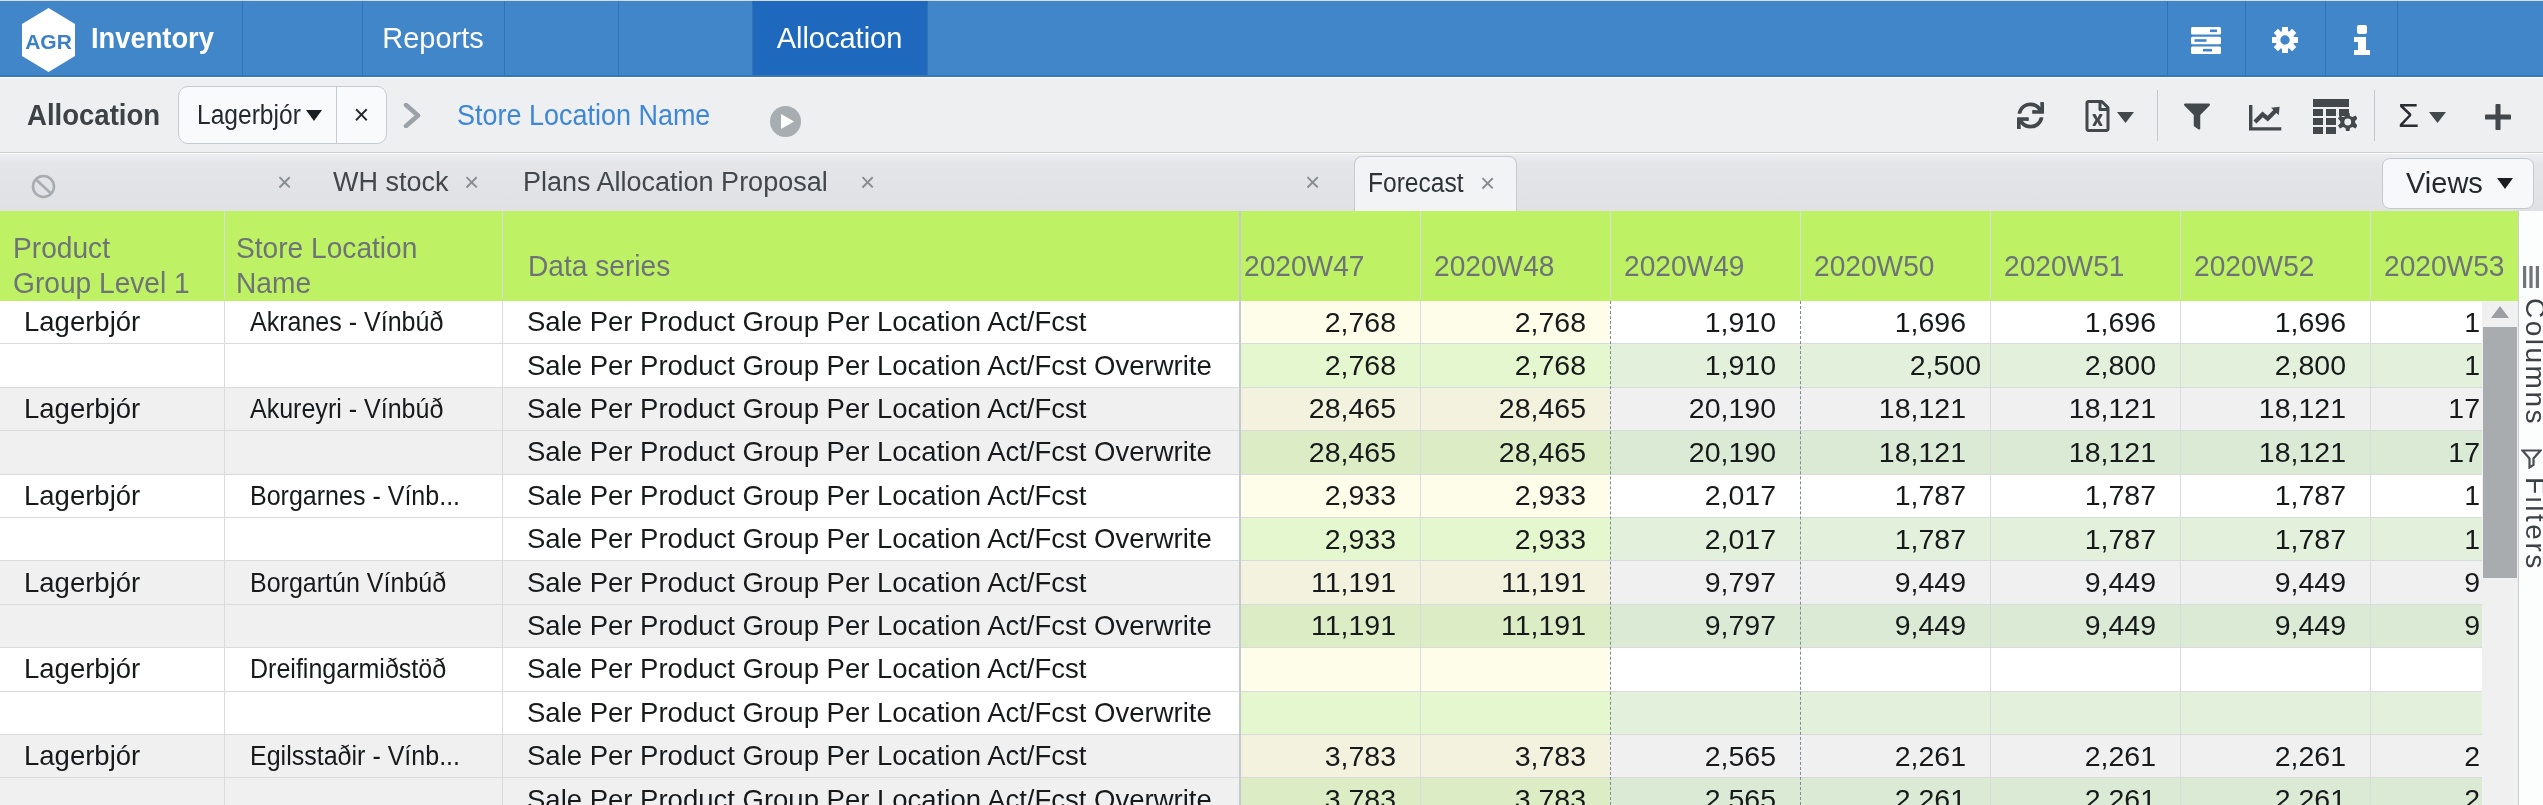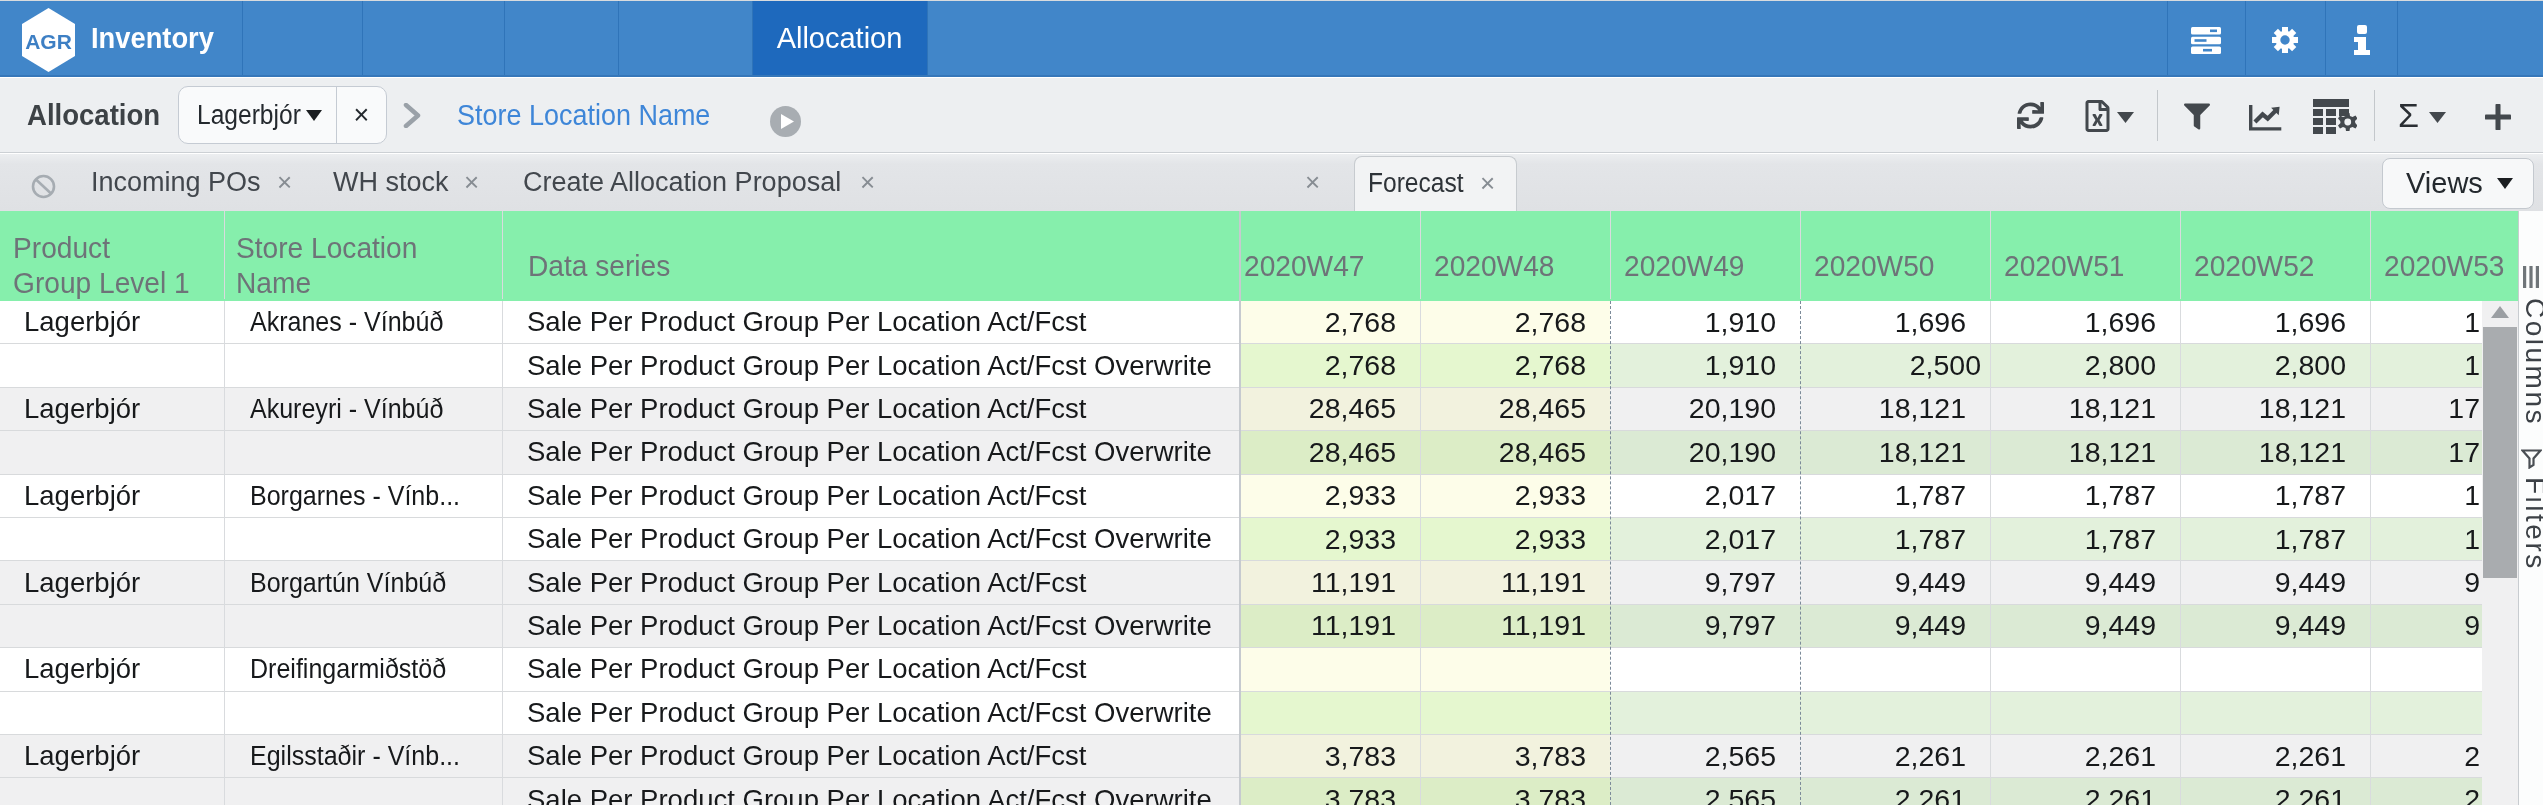--- a/index.html
+++ b/index.html
@@ -10,21 +10,21 @@
 .navtab{position:absolute;top:0;height:74px;display:flex;align-items:center;justify-content:center;color:#fff;font-size:29px}
 .navsep{position:absolute;top:0;width:1px;height:74px;background:#2f74b9}
 #nav .active{background:#1e69bd}
 
 #tbar{position:absolute;left:0;top:78px;width:2543px;height:75px;background:#edeff1;border-bottom:1px solid #ccd0d4}
 
 #tabbar{position:absolute;left:0;top:154px;width:2543px;height:57px;background:linear-gradient(180deg,#eceef0 0,#e3e5e8 10px,#dfe1e4 100%)}
 .tabtxt{position:absolute;top:0;height:57px;display:flex;align-items:center;color:#42474d;font-size:27px;transform-origin:left center}
 .tabx{position:absolute;top:0;height:57px;display:flex;align-items:center;color:#878d93;font-size:26px}
 
-#ghead{position:absolute;left:0;top:211px;width:2518px;height:104px;background:#86efac;border-bottom:2px solid #b9bdc2}
+#ghead{position:absolute;left:0;top:211px;width:2518px;height:104px;background:#bef264;border-bottom:2px solid #b9bdc2}
 .h{position:absolute;top:0;height:88px;padding-top:26px;padding-bottom:4px;box-sizing:border-box;display:flex;align-items:center;color:#6e7378;font-size:29px;line-height:35px;transform:scaleX(0.97);transform-origin:left center}
 .vl{position:absolute;width:1px;background:#d9dbde}
 .vl2{position:absolute;width:2px;background:#c6cacf}
 .vdash{position:absolute;width:0;border-left:1px dashed #7c8b99}
 
 .row{position:absolute;left:0;width:2482px;height:43.4px;border-bottom:1px solid #d8dadc}
 .c{position:absolute;top:0;height:42.4px}
 .t{position:absolute;top:0;height:42.4px;display:flex;align-items:center;font-size:27.5px;color:#17191b;white-space:nowrap}
 .t.n{font-size:28.5px}
 
@@ -34,20 +34,21 @@
 #sbtrack{position:absolute;left:2482px;top:301px;width:36px;height:504px;background:#f0f0f1}
 #sbthumb{position:absolute;left:2483px;top:327px;width:34px;height:251px;background:#a9acaf}
 </style></head><body>
 
 <div id="nav">
   <svg class="abs" style="left:22px;top:7px" width="53" height="64" viewBox="0 0 53 64">
     <polygon points="26.5,0 53,16 53,48 26.5,64 0,48 0,16" fill="#ffffff"></polygon>
     <text x="26.5" y="41" text-anchor="middle" font-family="Liberation Sans" font-size="21" font-weight="bold" fill="#3d7fc4">AGR</text>
   </svg>
   <div class="navtab" style="left:91px;font-weight:bold;font-size:30px;transform:scaleX(0.91);transform-origin:left center">Inventory</div>
+  <div class="navtab" style="left:362px;width:142px">Reports</div>
   <div class="navtab active" style="left:752px;width:175px">Allocation</div>
   <div class="navsep" style="left:242px"></div>
   <div class="navsep" style="left:362px"></div>
   <div class="navsep" style="left:504px"></div>
   <div class="navsep" style="left:618px"></div>
   <div class="navsep" style="left:752px"></div>
   <div class="navsep" style="left:927px"></div>
   <div class="navsep" style="left:2167px"></div>
   <div class="navsep" style="left:2245px"></div>
   <div class="navsep" style="left:2325px"></div>
@@ -144,25 +145,24 @@
     </svg>
   <svg class="abs" style="left:2485px;top:104px" width="26" height="26" viewBox="0 0 31 31">
       <g fill="#43484d">
         <rect x="12.5" y="0" width="6" height="31" rx="1"></rect>
         <rect x="0" y="12.5" width="31" height="6" rx="1"></rect>
       </g>
     </svg>
 </div>
 
 <div id="tabbar">
-  <div class="tabtxt" style="left:91px">Incoming POs</div>
     <div class="tabx" style="left:277px">×</div>
   <div class="tabtxt" style="left:333px">WH stock</div>
     <div class="tabx" style="left:464px">×</div>
-  <div class="tabtxt" style="left:523px">Create Allocation Proposal</div>
+  <div class="tabtxt" style="left:523px">Plans Allocation Proposal</div>
     <div class="tabx" style="left:860px">×</div>
     <div class="tabx" style="left:1305px">×</div>
 </div>
 <svg class="abs" style="left:31px;top:174px" width="25" height="25" viewBox="0 0 25 25">
     <circle cx="12.5" cy="12.5" r="10.5" fill="none" stroke="#a6acb2" stroke-width="2.6"></circle>
     <line x1="5" y1="5.5" x2="20" y2="19.5" stroke="#a6acb2" stroke-width="2.6"></line>
 </svg>
 <div class="abs" style="left:1354px;top:156px;width:163px;height:56px;background:#f2f3f4;border:1px solid #c7cbcf;border-bottom:none;border-radius:8px 8px 0 0"></div>
 <div class="abs sgl" style="left:1368px;top:156px;height:55px;display:flex;align-items:center;font-size:27px;color:#2e3338">Forecast</div>
 <div class="abs" style="left:1480px;top:156px;height:55px;display:flex;align-items:center;font-size:26px;color:#878d93">×</div>

